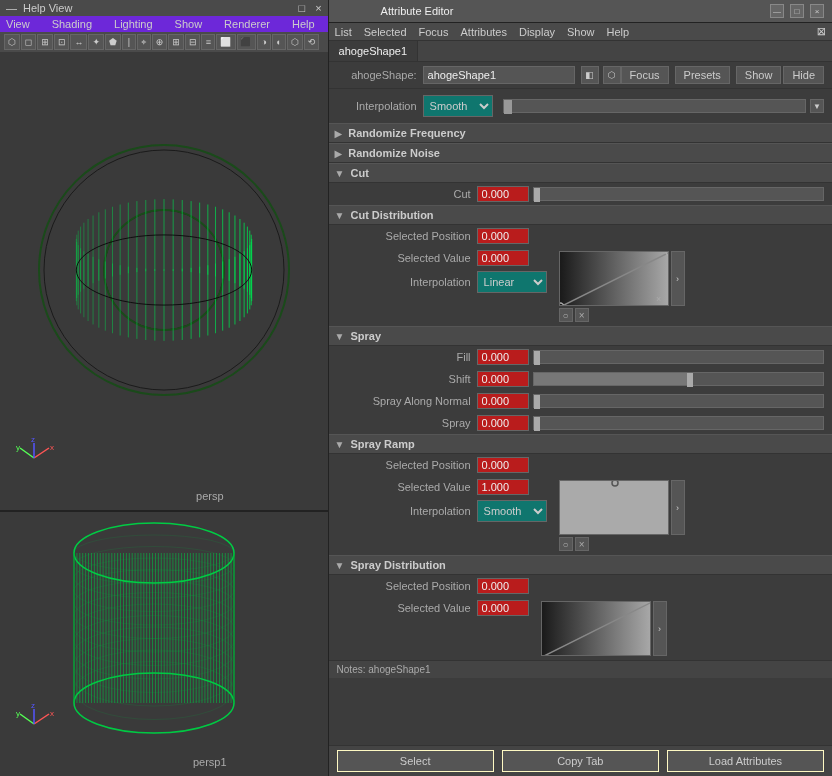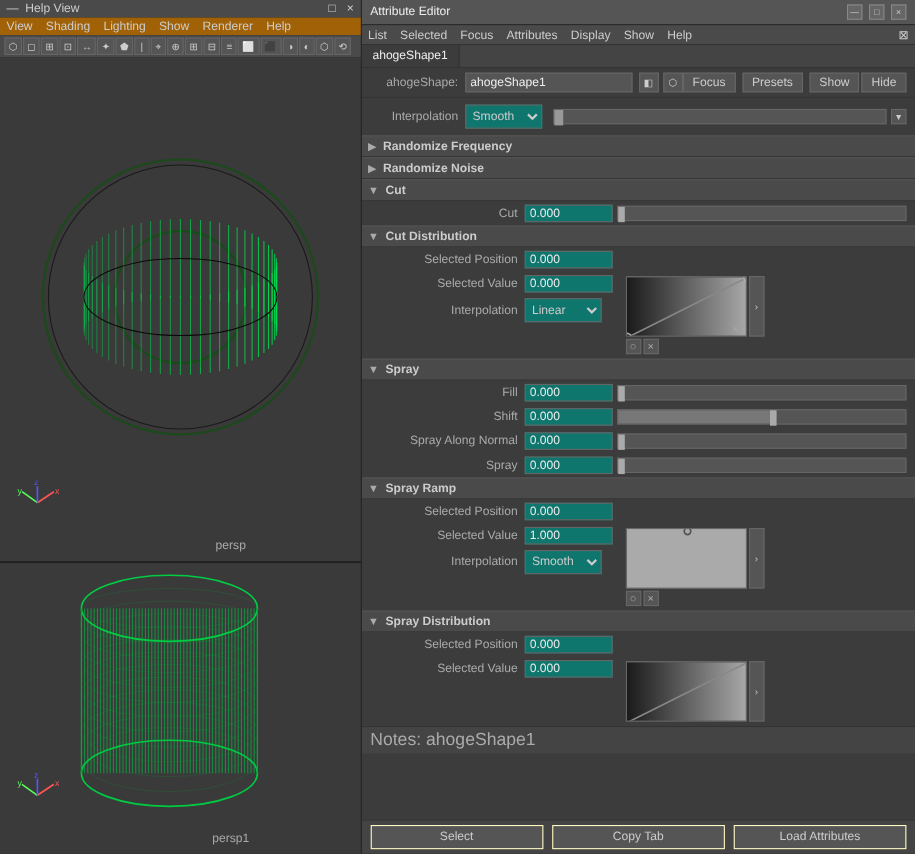--- a/index.html
+++ b/index.html
@@ -63,25 +63,25 @@
       border: 1px solid #666;
       color: #ccc;
       font-size: 9px;
       padding: 1px 3px;
       cursor: pointer;
       min-width: 14px;
       height: 16px;
       display: flex; align-items: center; justify-content: center;
     }
     .menu-bar {
-      background: #a16207;
+      background: #6d28d9;
       display: flex;
       align-items: center;
       padding: 2px 6px;
-      gap: 12px;
+      gap: 22px;
     }
     .menu-bar span {
       color: #ccc;
       cursor: pointer;
       font-size: 11px;
     }
 
     
     .canvas-area {
       width: 100%;
@@ -265,23 +265,23 @@
       padding: 2px 8px;
       min-height: 22px;
     }
     .attr-label {
       color: #aaa; text-align: right;
       min-width: 140px;
       padding-right: 6px;
       font-size: 11px;
     }
     .attr-input {
-      background: #0f766e; border: 1px solid #666;
+      background: #b91c1c; border: 1px solid #666;
       color: #eee; padding: 1px 4px; font-size: 11px;
-      width: 80px;
+      width: 52px;
     }
     .attr-slider {
       flex: 1;
       height: 14px;
       background: #555;
       border: 1px solid #666;
       position: relative;
       margin-left: 4px;
       cursor: pointer;
     }
@@ -302,21 +302,21 @@
       gap: 6px;
     }
     .checkbox-row input { cursor: pointer; }
     .checkbox-row label { color: #aaa; font-size: 11px; }
 
     
     .notes-bar {
       background: #444;
       padding: 3px 8px;
       color: #aaa;
-      font-size: 16px;
+      font-size: 10px;
       border-top: 1px solid #333;
     }
 
     
     .ae-bottom-bar {
       background: #444;
       display: flex;
       align-items: center;
       justify-content: space-around;
       padding: 4px 8px;
@@ -567,21 +567,21 @@
         <text x="17" y="4" fill="#55f" font-size="8">z</text>
       </svg>
     </div>
     <div class="viewport-label">persp1</div>
   </div>
 </div>
 
 <div class="right-panel">
 
   <div class="ae-titlebar">
-    <span style="font-size:11px;color:#eee;">Attribute Editor</span>
+    <span style="font-size:11px;color:#eee;margin-left:44px;">Attribute Editor</span>
     <div class="ae-titlebar-controls">
       <div class="ae-win-btn">—</div>
       <div class="ae-win-btn">□</div>
       <div class="ae-win-btn">×</div>
     </div>
   </div>
 
   <div class="ae-menu-bar">
     <span>List</span>
     <span>Selected</span>

